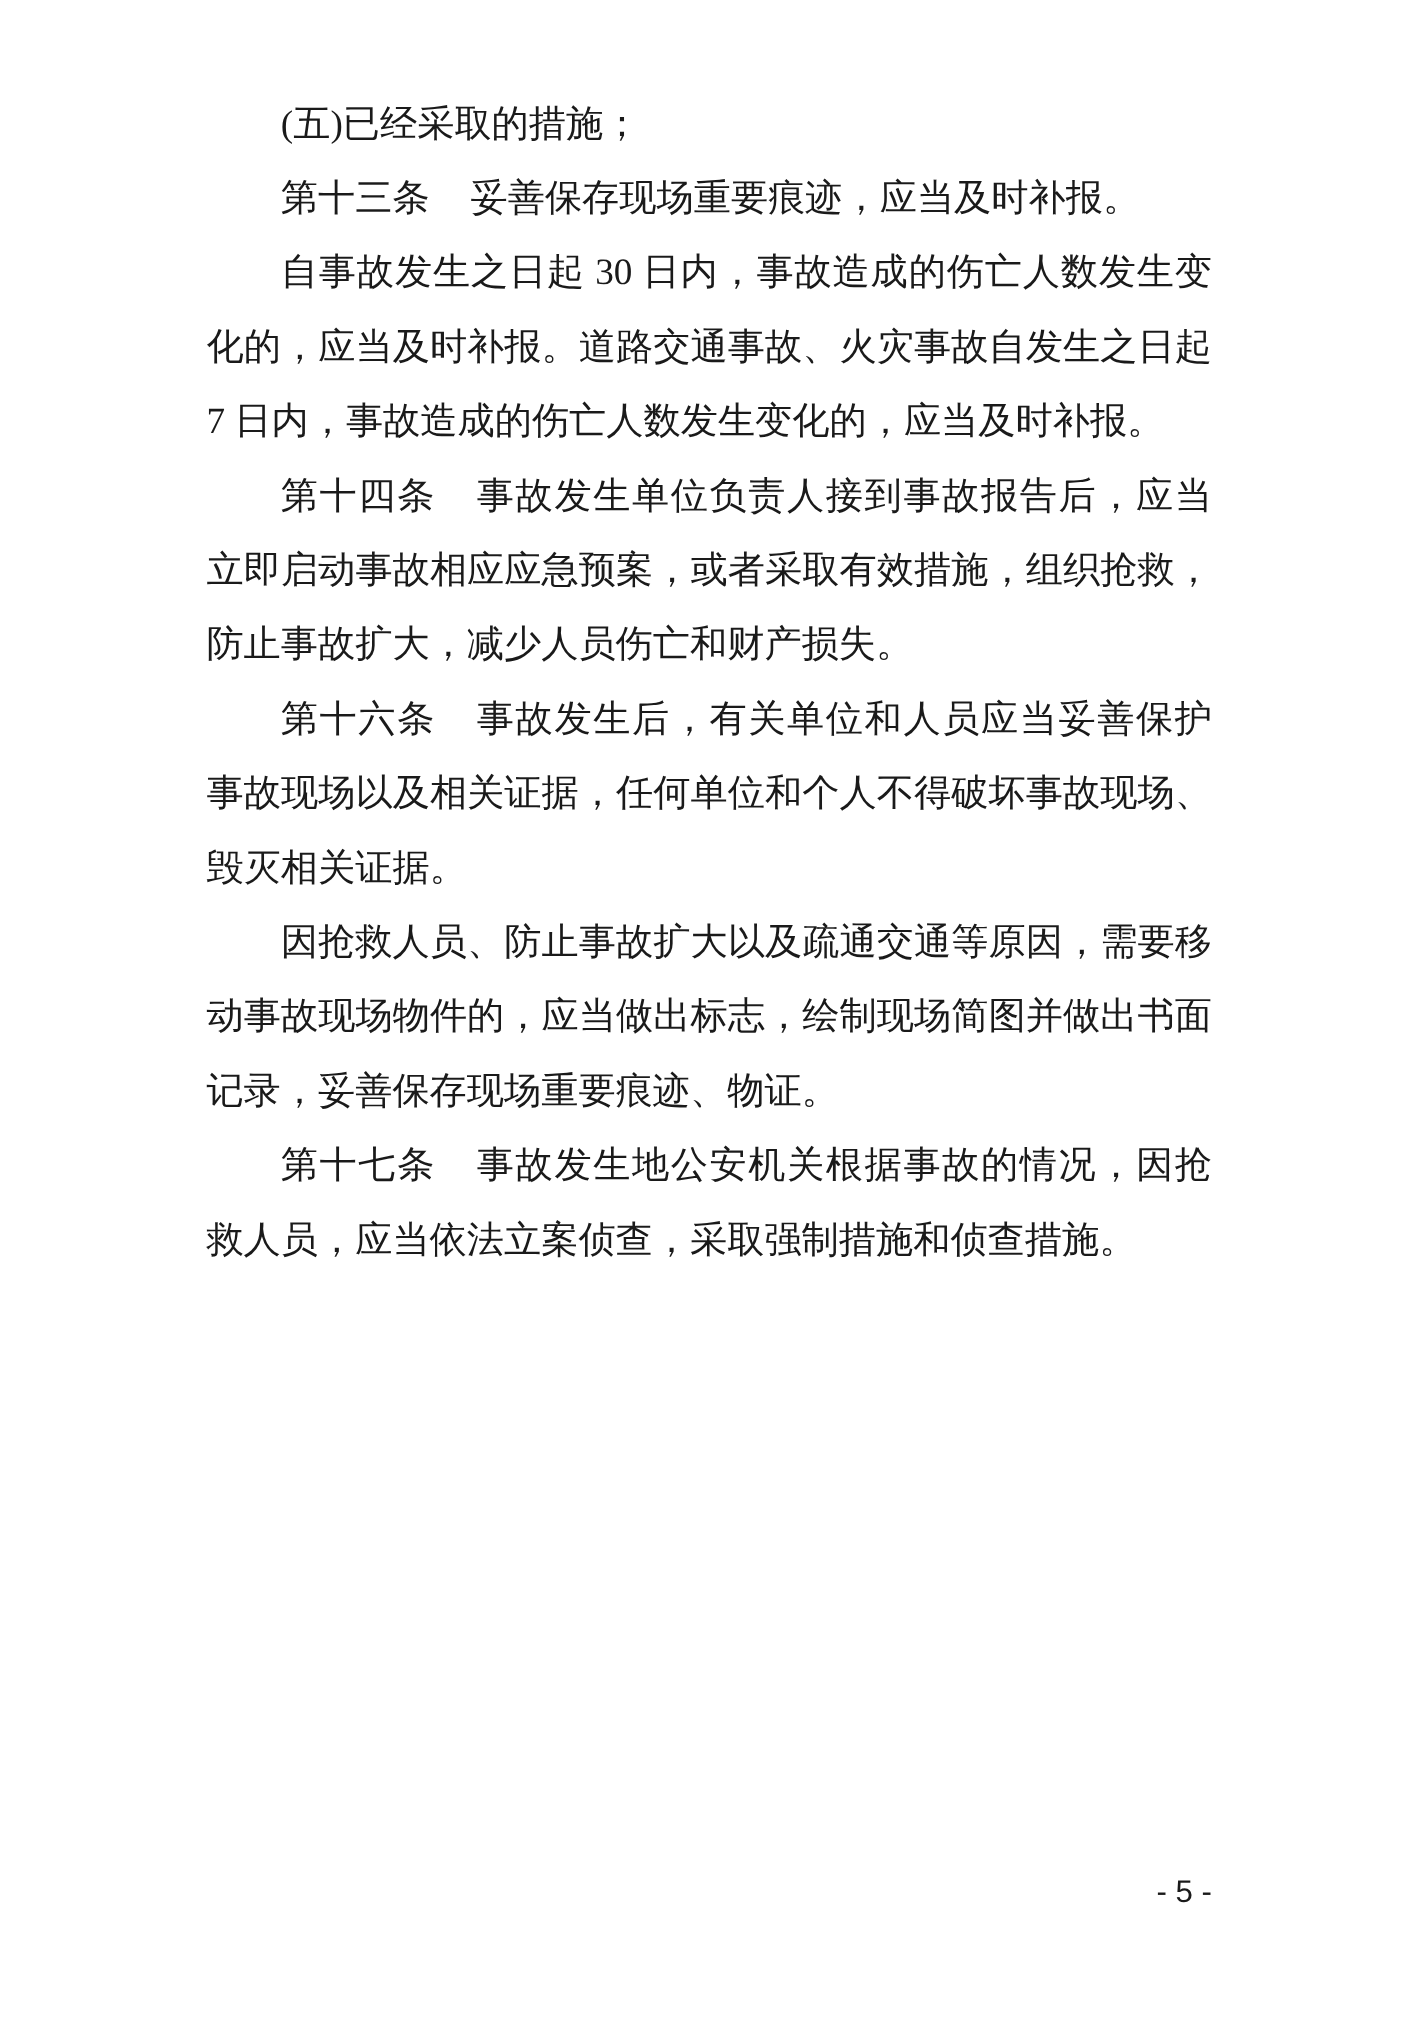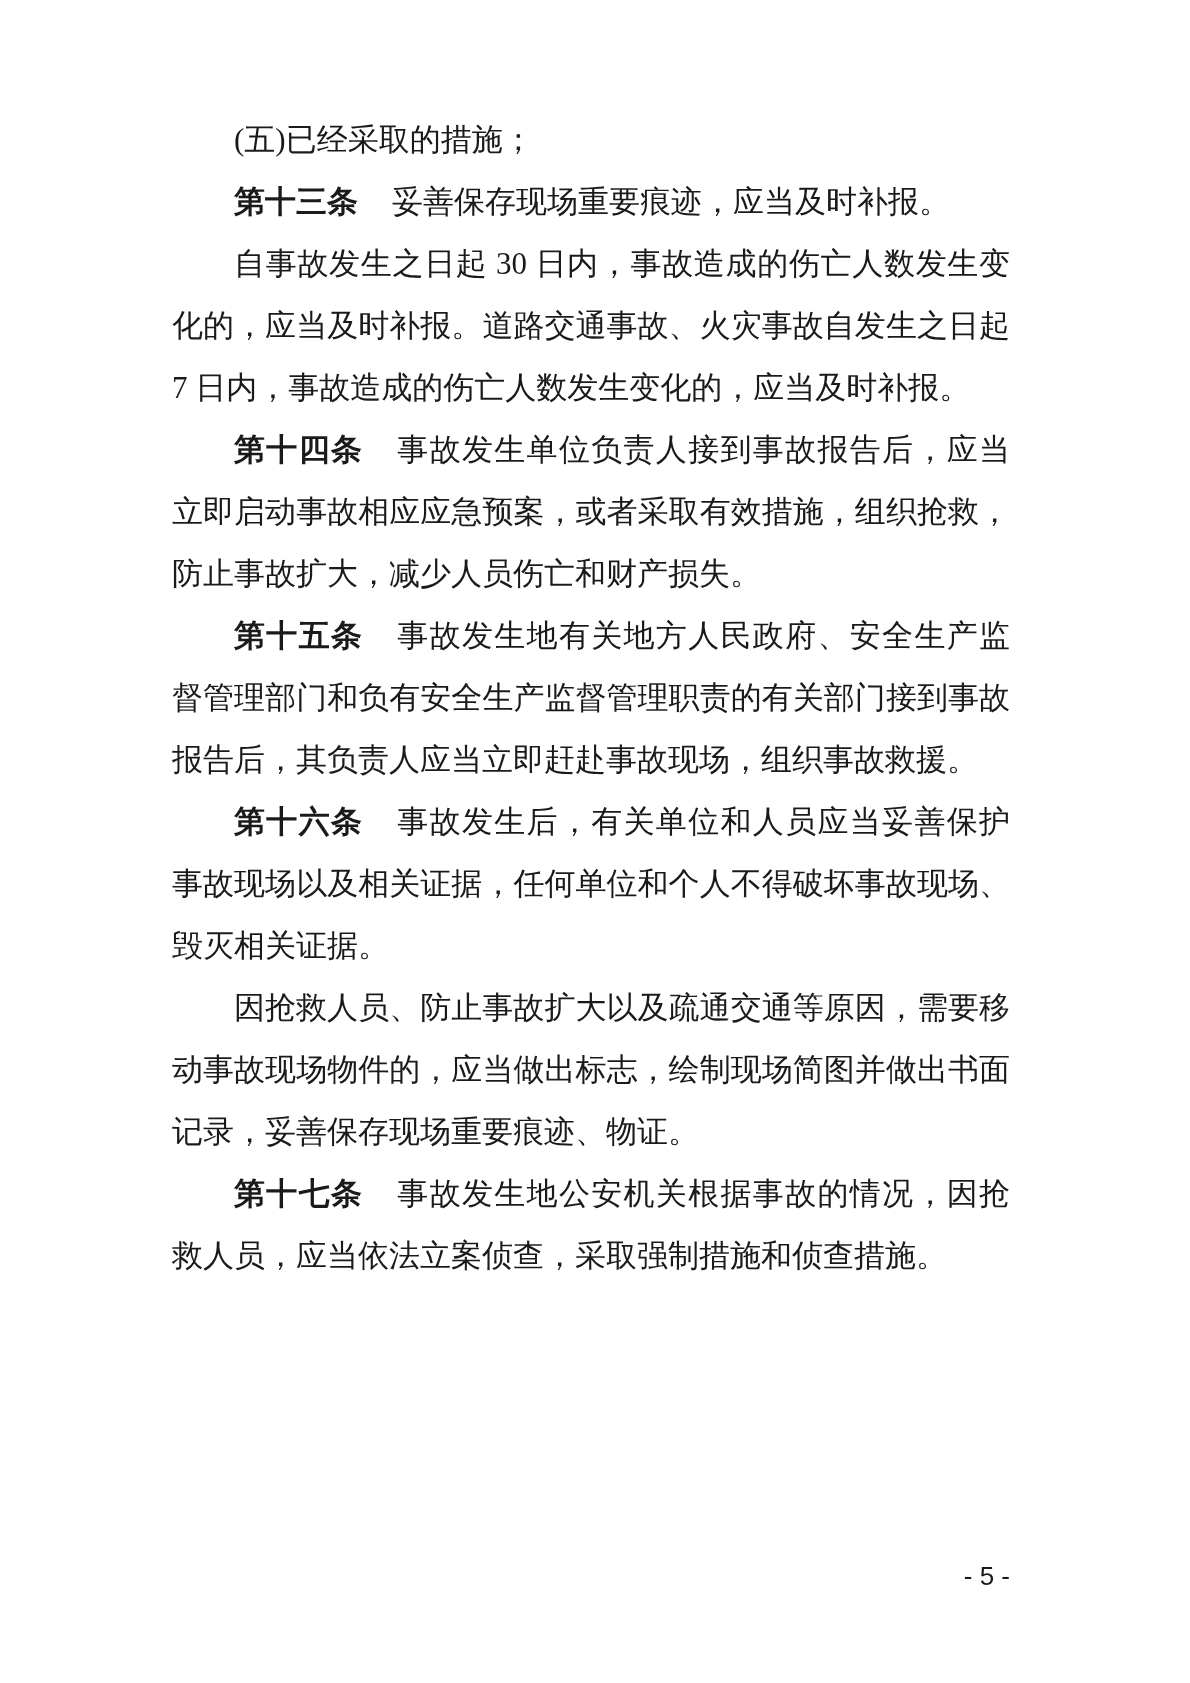--- a/index.html
+++ b/index.html
@@ -15,34 +15,34 @@
       position: relative;
       overflow: hidden;
     }
     .page {
       position: absolute;
       left: 0;
       top: 0;
       width: 1190px;
       height: 1442px;
       box-sizing: border-box;
-      padding: 109px 180px 0 172px;
+      padding: 72px 180px 0 172px;
       background: #ffffff;
     }
     .para {
       margin: 0;
       font-size: 31px;
       line-height: 62px;
       text-align: justify;
       text-indent: 2em;
       letter-spacing: 0;
       word-break: break-all;
     }
     .artnum {
-      font-weight: 700;
+      font-weight: 400;
       margin-right: 1.1em;
     }
     .page-footer {
       position: absolute;
       top: 1560px;
       right: 180px;
       font-size: 26px;
       line-height: 32px;
       color: #1a1a1a;
       font-family: "Liberation Sans", "DejaVu Sans", sans-serif;
@@ -55,21 +55,20 @@
 
   <p class="para"><span>(五)已经采取的措施；</span></p>
 
 
   <p class="para"><b class="artnum">第十三条</b><span>妥善保存现场重要痕迹，应当及时补报。</span></p>
 
   <p class="para"><span>自事故发生之日起 30 日内，事故造成的伤亡人数发生变化的，应当及时补报。道路交通事故、火灾事故自发生之日起 7 日内，事故造成的伤亡人数发生变化的，应当及时补报。</span></p>
 
   <p class="para"><b class="artnum">第十四条</b><span>事故发生单位负责人接到事故报告后，应当立即启动事故相应应急预案，或者采取有效措施，组织抢救，防止事故扩大，减少人员伤亡和财产损失。</span></p>
 
-  <p class="para"><b class="artnum">第十五条</b><span>事故发生地有关地方人民政府、安全生产监督管理部门和负有安全生产监督管理职责的有关部门接到事故报告后，其负责人应当立即赶赴事故现场，组织事故救援。</span></p>
 
   <p class="para"><b class="artnum">第十六条</b><span>事故发生后，有关单位和人员应当妥善保护事故现场以及相关证据，任何单位和个人不得破坏事故现场、毁灭相关证据。</span></p>
 
   <p class="para"><span>因抢救人员、防止事故扩大以及疏通交通等原因，需要移动事故现场物件的，应当做出标志，绘制现场简图并做出书面记录，妥善保存现场重要痕迹、物证。</span></p>
 
   <p class="para"><b class="artnum">第十七条</b><span>事故发生地公安机关根据事故的情况，因抢救人员，应当依法立案侦查，采取强制措施和侦查措施。</span></p>
 
   <div class="page-footer">- 5 -</div>
 
 </div>

